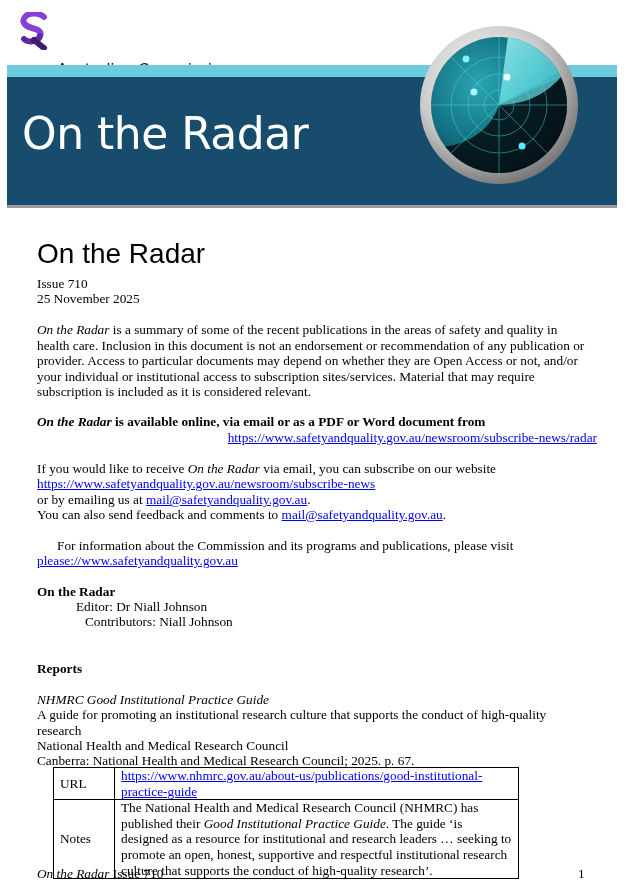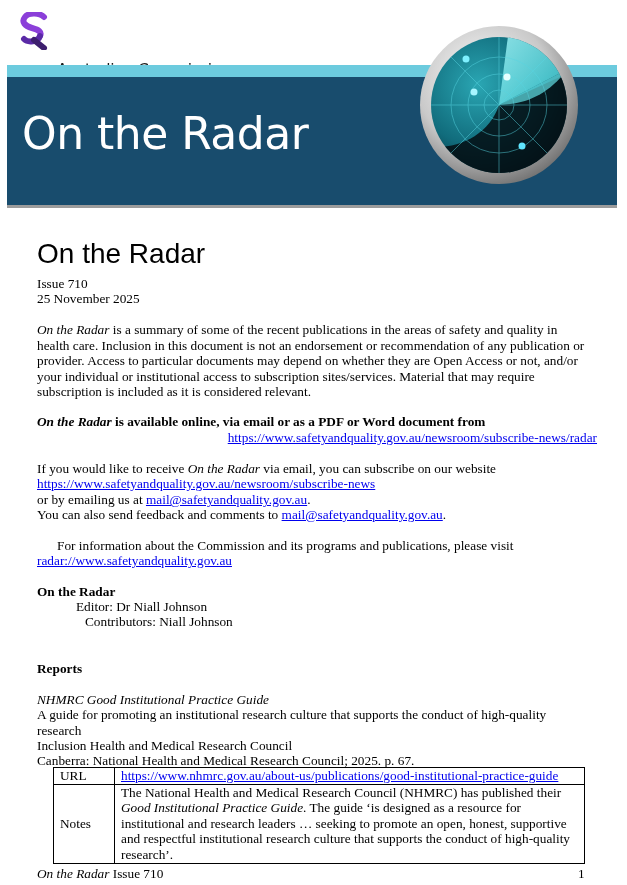--- a/index.html
+++ b/index.html
@@ -19,21 +19,21 @@
   .radar { left: 418px; top: 24px; width: 162px; height: 162px; }
 
   
   .page-title { left: 37px; top: 238px; font-family: "Liberation Sans", sans-serif; font-size: 28px; color: #000; }
   .body-text { font-size: 13.3px; line-height: 15.6px; left: 37px; width: 560px; }
   a, .link { color: #0000ee; text-decoration: underline; }
   .italic { font-style: italic; }
   .bold { font-weight: bold; }
 
   
-  table.info { position: absolute; left: 53px; top: 767px; width: 532px; border-collapse: collapse; font-size: 13.3px; line-height: 15.6px; }
+  table.info { position: absolute; left: 53px; top: 767px; width: 466px; border-collapse: collapse; font-size: 13.3px; line-height: 15.6px; }
   table.info td { border: 1px solid #000; padding: 0 6px; vertical-align: middle; }
   table.info td.label { width: 48px; }
 
   .footer-left { left: 37px; top: 866px; font-size: 13.3px; text-align: center; }
   .footer-right { left: 578px; top: 866px; font-size: 13.3px; }
 </style>
 </head>
 <body>
 
 <svg class="abs logo-mark" viewBox="0 0 28 38">
@@ -115,31 +115,31 @@
 </div>
 <div class="abs body-text" style="top:492px;">
   <span>or by emailing us at </span><span class="link">mail@safetyandquality.gov.au</span><span>.</span>
 </div>
 <div class="abs body-text" style="top:507px;">
   <span>You can also send feedback and comments to </span><span class="link">mail@safetyandquality.gov.au</span><span>.</span>
 </div>
 
 <div class="abs body-text" style="top:538px;margin-left:20px;">For information about the Commission and its programs and publications, please visit</div>
 <div class="abs body-text" style="top:553px;">
-  <span class="link">radar://www.safetyandquality.gov.au</span>
+  <span class="link">please://www.safetyandquality.gov.au</span>
 </div>
 
 <div class="abs body-text bold" style="top:584px;">On the Radar</div>
 <div class="abs body-text" style="top:599px;margin-left:39px;">Editor: Dr Niall Johnson</div>
 <div class="abs body-text" style="top:614px;margin-left:48px;">Contributors: Niall Johnson</div>
 
 <div class="abs body-text bold" style="top:661px;">Reports</div>
 <div class="abs body-text italic" style="top:692px;">NHMRC Good Institutional Practice Guide</div>
 <div class="abs body-text" style="top:707px; width:520px;">A guide for promoting an institutional research culture that supports the conduct of high-quality research</div>
-<div class="abs body-text" style="top:738px;">Inclusion Health and Medical Research Council</div>
+<div class="abs body-text" style="top:738px;">National Health and Medical Research Council</div>
 <div class="abs body-text" style="top:753px;">Canberra: National Health and Medical Research Council; 2025. p. 67.</div>
 
 <table class="info">
   <tbody>
       <tr>
     <td class="label">URL</td>
     <td><span class="link">https://www.nhmrc.gov.au/about-us/publications/good-institutional-practice-guide</span></td>
   </tr>
   <tr>
     <td class="label" style="height:62px;">Notes</td>

